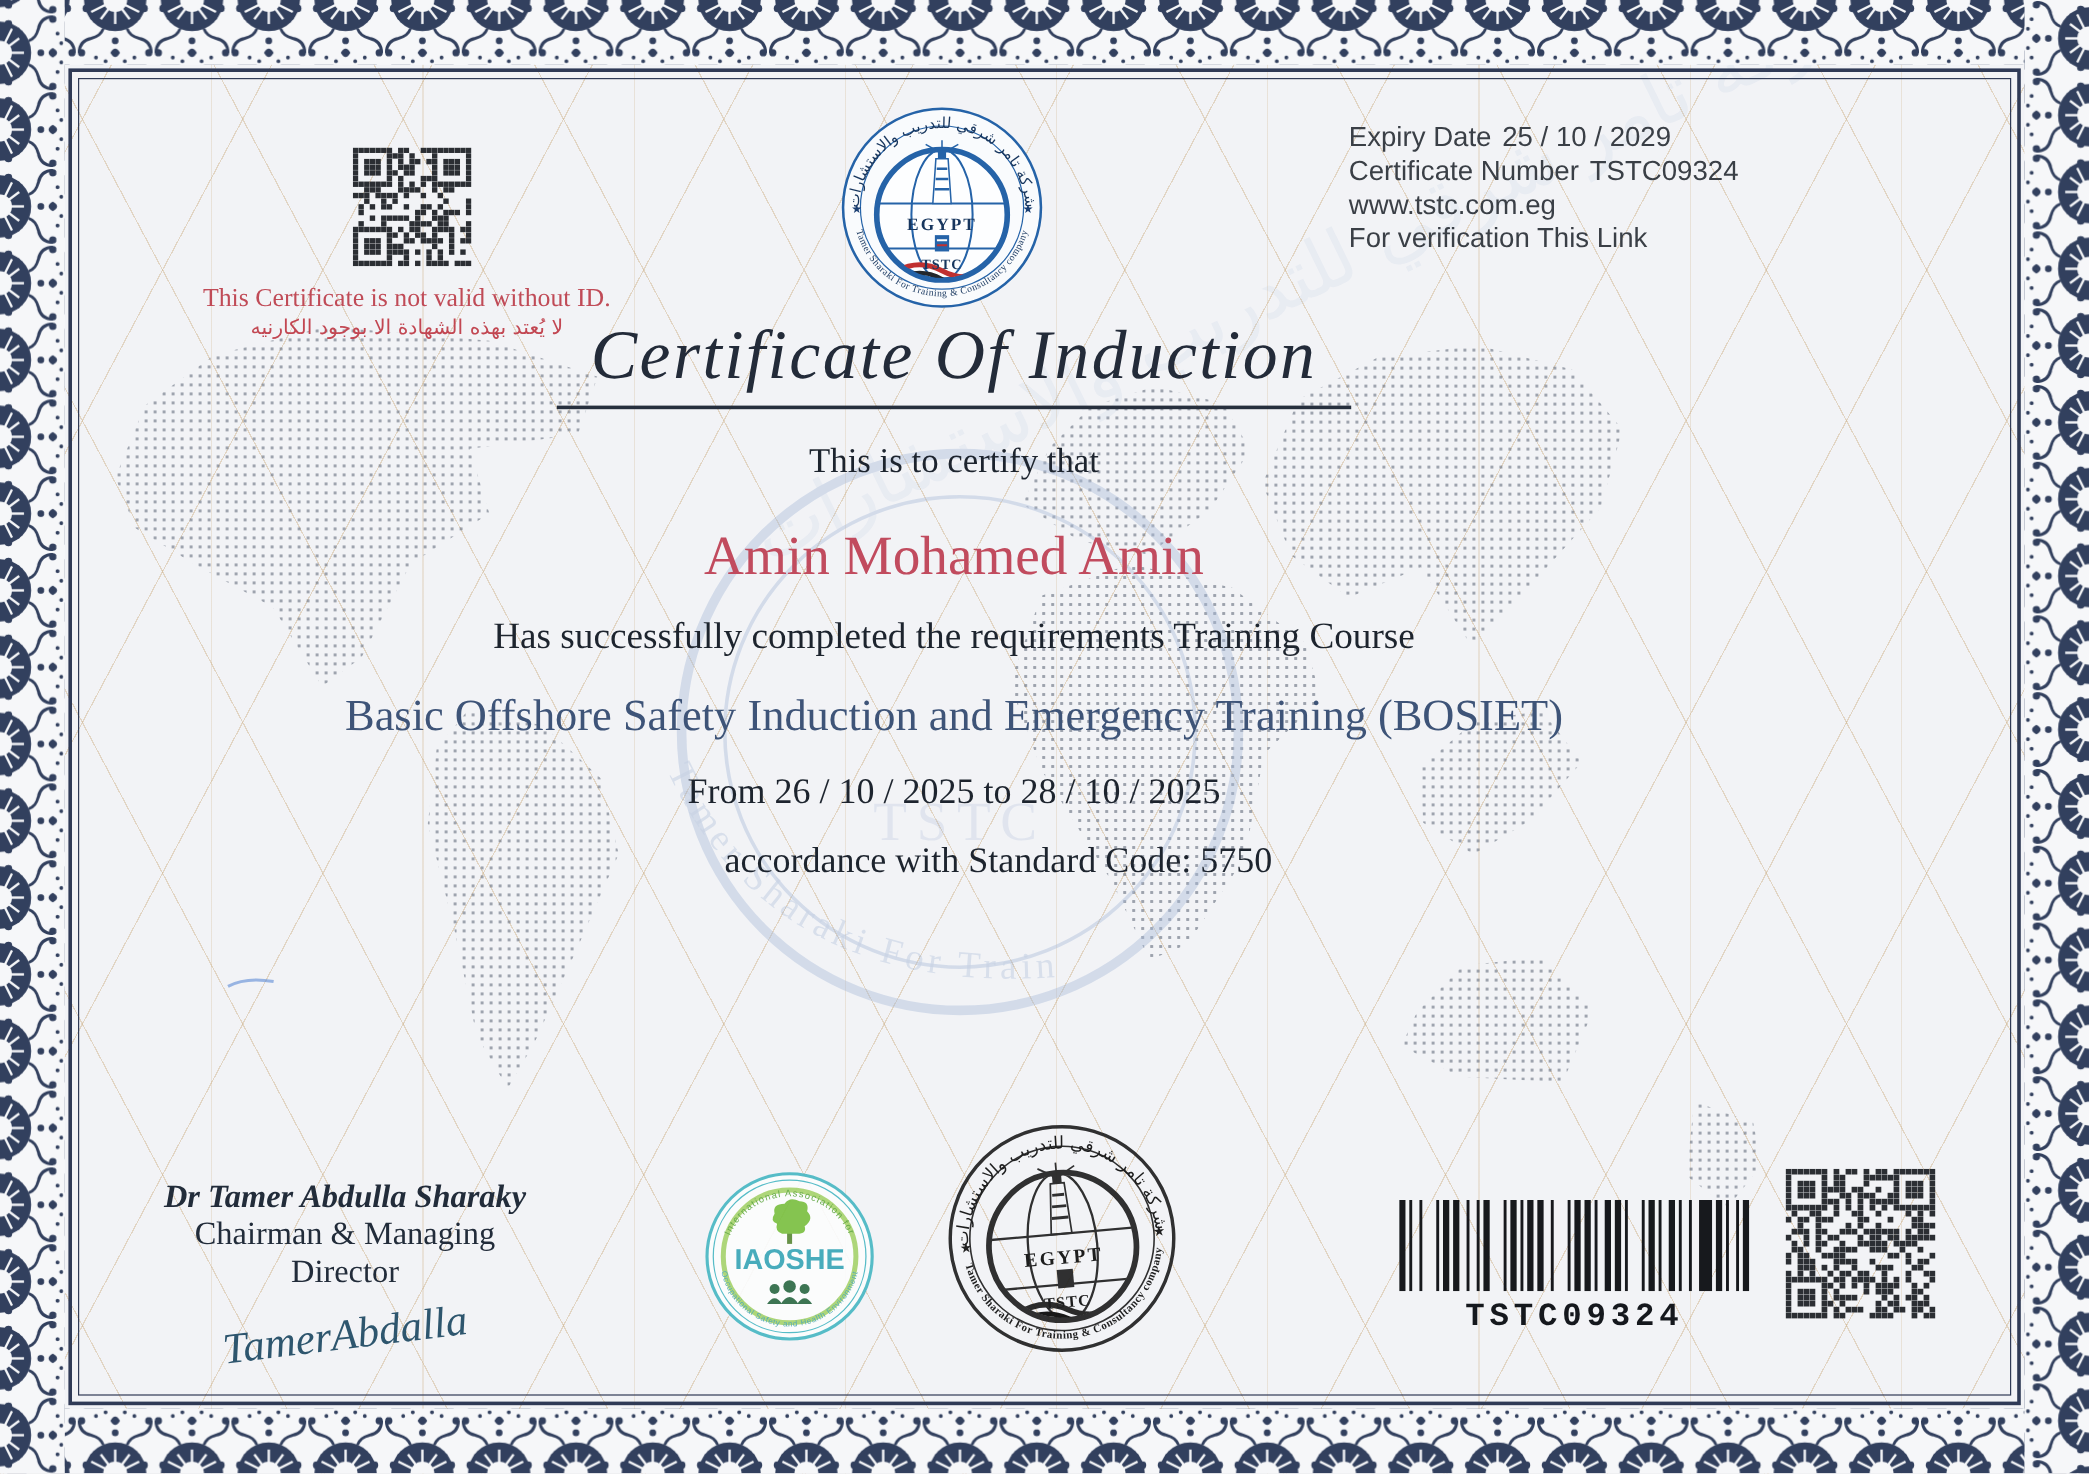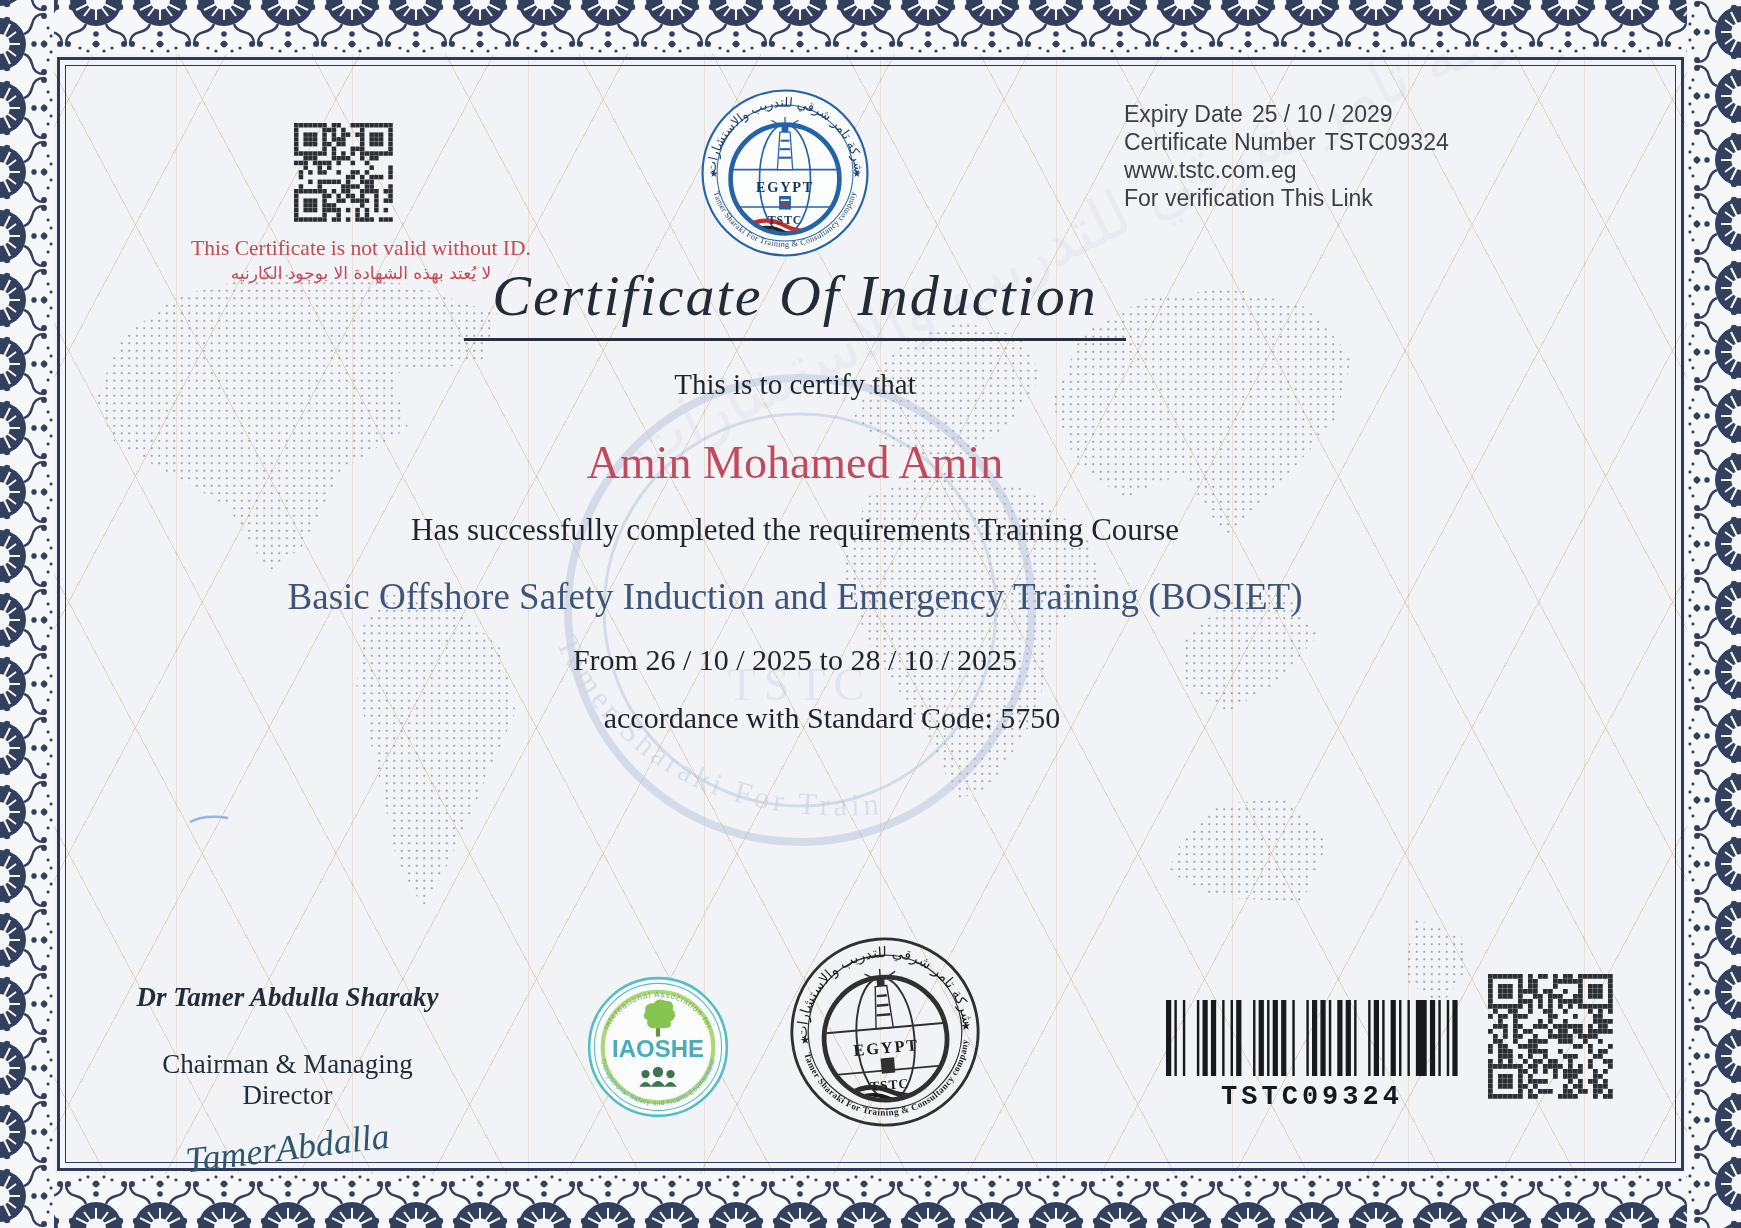--- a/index.html
+++ b/index.html
@@ -27,28 +27,28 @@
   .name{top:436px;font-size:46px;color:#c14b5e;}
   .completion{top:512px;font-size:31px;}
   .course{top:575px;font-size:37px;color:#3e5478;}
   .range{top:643px;font-size:30px;}
   .standard{top:701px;font-size:30px;padding-left:37px;}
   .issued{top:758px;font-size:30px;}
   
   .meta{position:absolute;left:1124px;top:100px;width:360px;font-family:"Liberation Sans","DejaVu Sans",sans-serif;font-size:23px;line-height:28px;color:#3a3f46;}
   .meta-line span + span{margin-left:9px;}
   
-  .notice{position:absolute;left:154px;top:236px;width:414px;text-align:center;}
+  .notice{position:absolute;left:132px;top:236px;width:414px;text-align:center;}
   .notice-en{font-size:21.5px;color:#c04b57;}
   .notice-ar{font-size:17px;font-weight:normal;color:#c24752;margin-top:2px;}
   .ar{font-family:"DejaVu Sans",sans-serif;}
   
   .signatory{position:absolute;left:115px;top:982px;width:345px;text-align:center;color:#222c3a;}
   .sig-name{font-size:27px;font-style:italic;font-weight:bold;text-align:center;}
-  .sig-role{font-size:27px;margin-top:36px;}
+  .sig-role{font-size:27px;}
   .sig-script{font-size:36px;font-style:italic;color:#2e566e;transform:rotate(-7deg);margin-top:16px;}
   
   .barcode{position:absolute;left:1166px;top:1000px;width:292px;text-align:center;}
   .barcode-label{font-family:"Liberation Mono","DejaVu Sans Mono",monospace;font-weight:bold;font-size:27px;letter-spacing:4px;color:#15181d;margin-top:2px;}
   svg text{user-select:none;}
 </style>
 </head>
 <body>
 
 <div class="cert">

